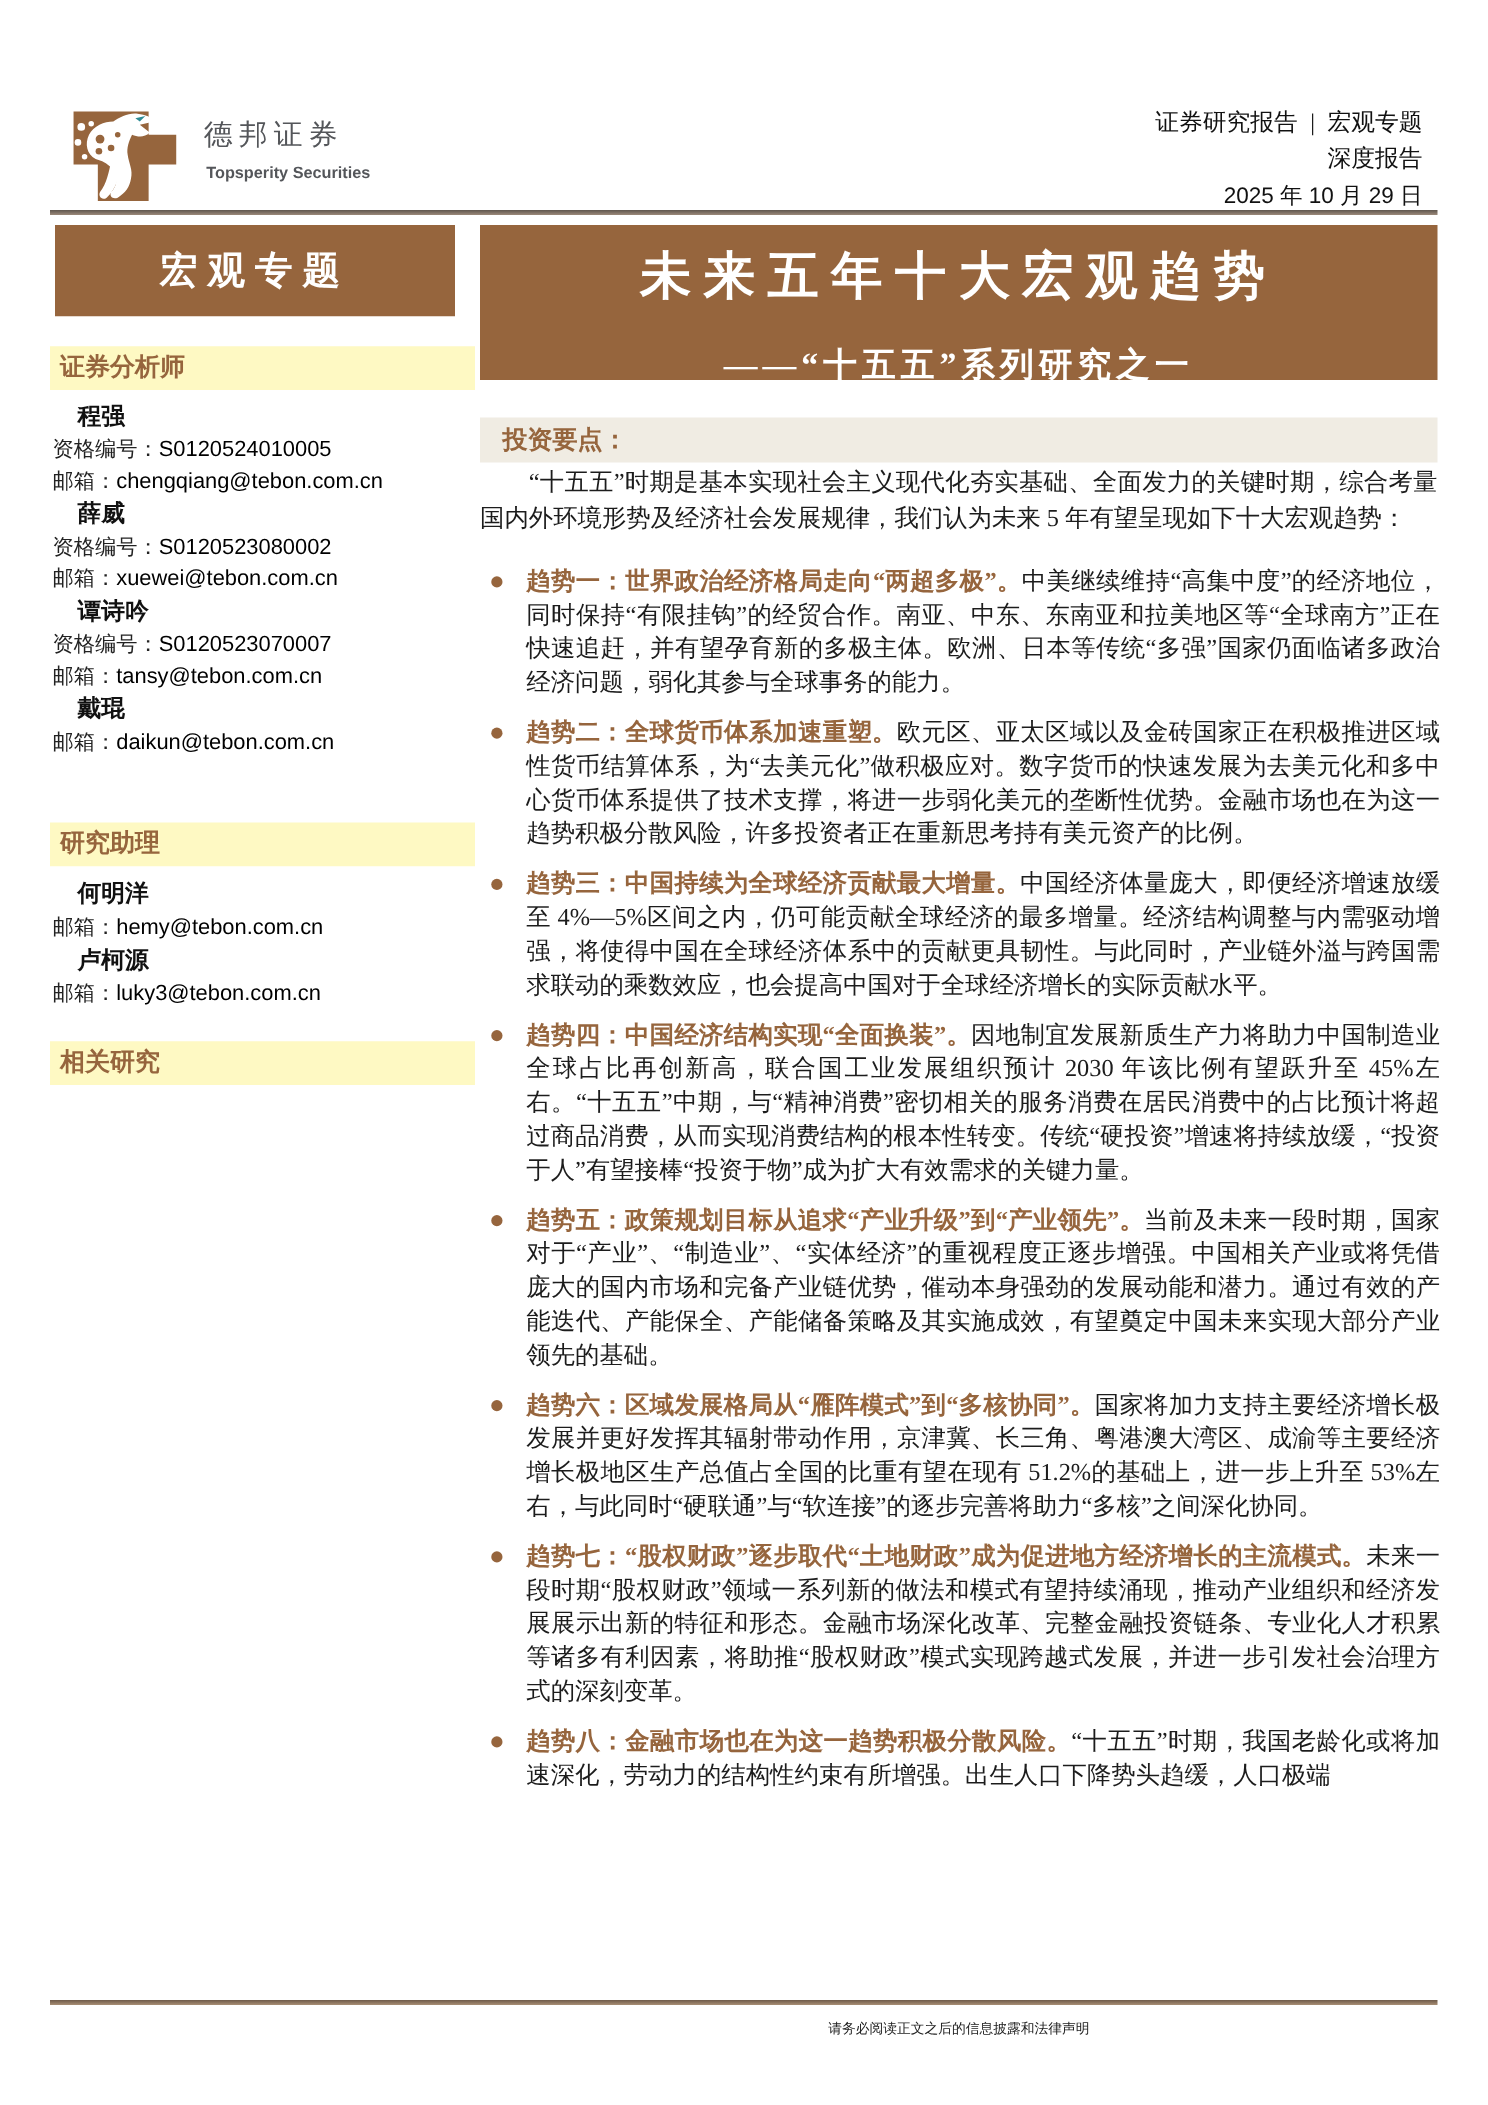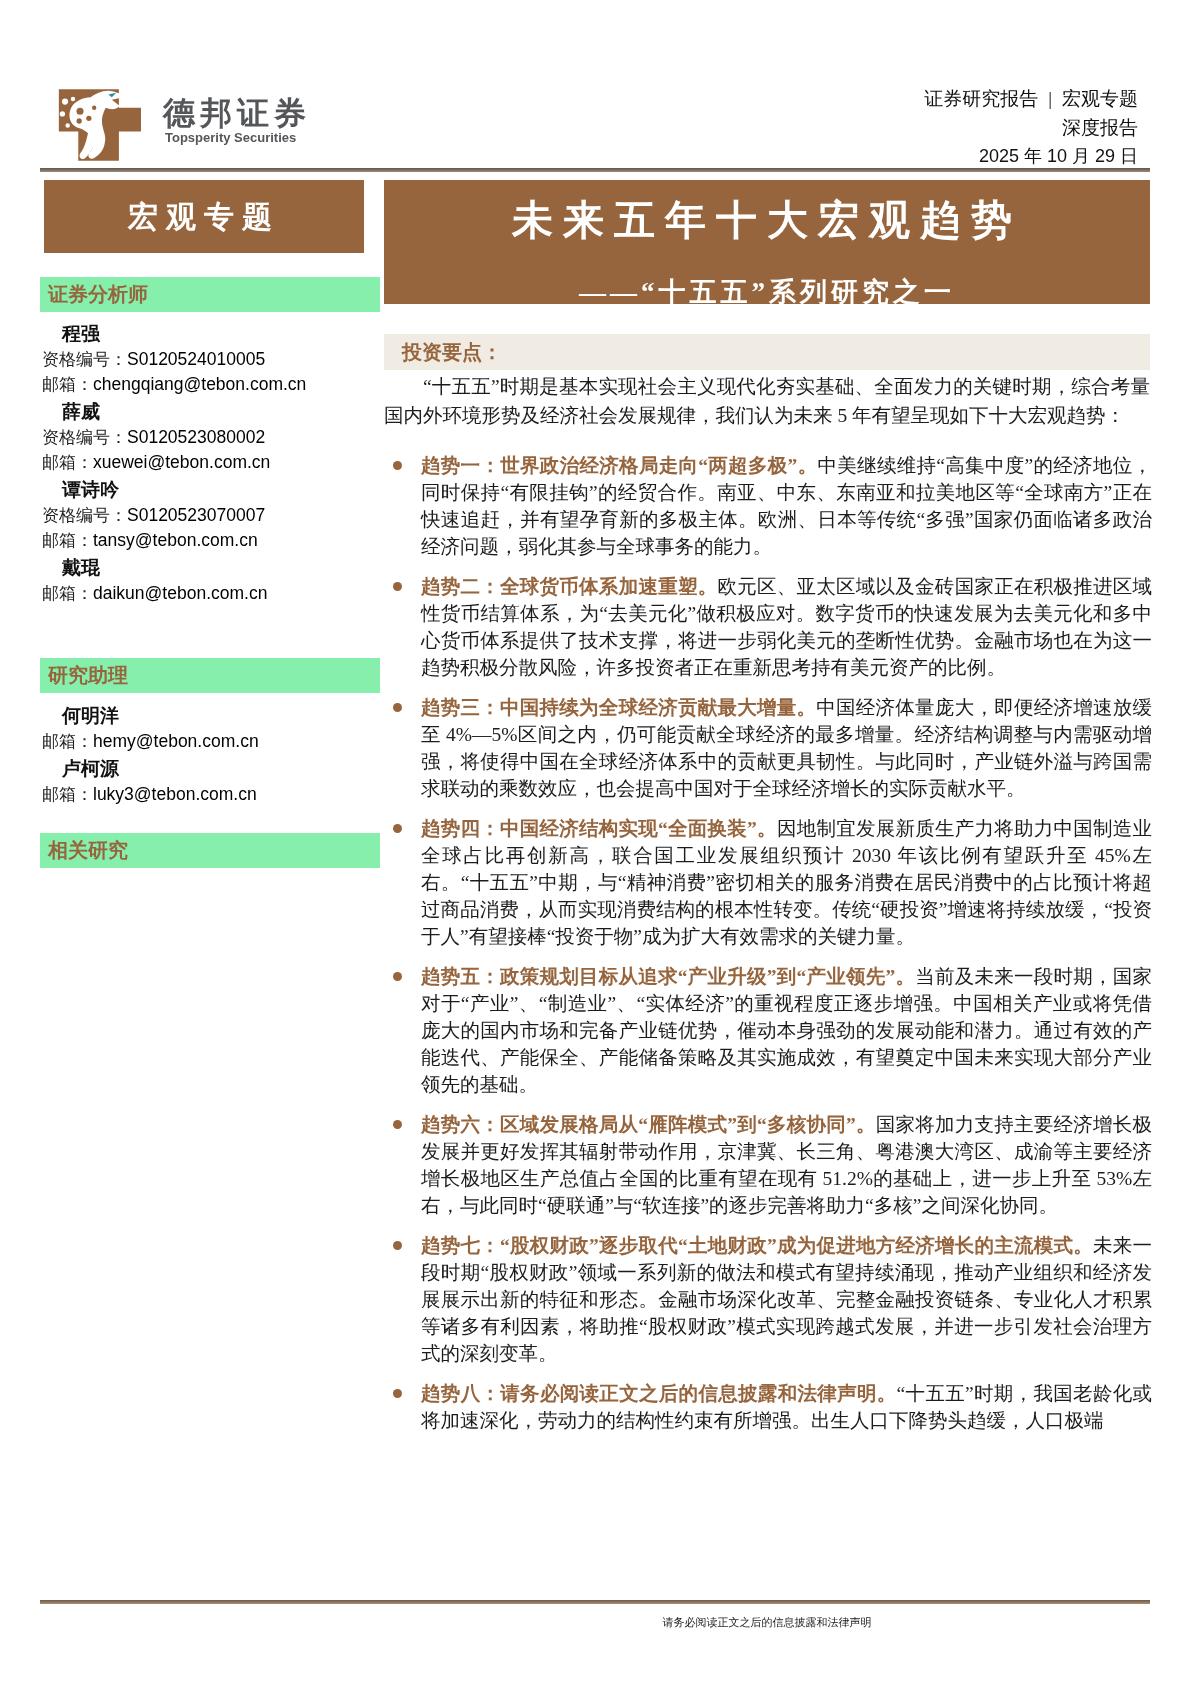--- a/index.html
+++ b/index.html
@@ -1,36 +1,36 @@
 <!DOCTYPE html>
 <html><head>
 <meta charset="utf-8">
 <style>
   html,body{margin:0;padding:0;background:#ffffff;}
   .page{position:relative;width:1190px;height:1684px;background:#ffffff;overflow:hidden;
         font-family:"Liberation Serif", serif;color:#1c1c1c;}
 
   
   .logo{position:absolute;left:50px;top:72px;width:106px;height:98px;}
-  .brand-cn{position:absolute;left:163px;top:92px;font-size:32px;font-weight:bold;
+  .brand-cn{position:absolute;left:163px;top:92px;font-size:23px;font-weight:normal;
             color:#54565a;letter-spacing:5px;}
   .brand-en{position:absolute;left:165px;top:130px;font-size:13px;font-weight:600;
             color:#54565a;font-family:"Liberation Sans", sans-serif;}
   .masthead{position:absolute;right:52px;top:84px;text-align:right;font-size:19px;
             line-height:29px;color:#111;}
   .masthead .vbar{display:inline-block;margin:0 10px;color:#111;}
   .masthead .date{font-family:"Liberation Sans", sans-serif;font-size:18px;}
   .top-rule{position:absolute;left:40px;top:168px;width:1110px;height:4px;
             background:linear-gradient(#5f564e,#9c8a7a);}
 
   
   .cat-box{position:absolute;left:44px;top:180px;width:320px;height:73px;background:#96653d;
            color:#fff;font-size:30px;font-weight:bold;text-align:center;line-height:73px;
            letter-spacing:8px;}
-  .side-bar-head{position:absolute;left:40px;width:340px;height:35px;background:#86efac;
+  .side-bar-head{position:absolute;left:40px;width:340px;height:35px;background:#fef9c3;
                  color:#96653d;font-size:20px;font-weight:bold;line-height:35px;
                  padding-left:8px;box-sizing:border-box;}
   .bar-analysts{top:277px;} .bar-assist{top:658px;} .bar-related{top:833px;}
   .people{position:absolute;left:42px;width:336px;}
   .people-analysts{top:321px;} .people-assist{top:703px;}
   .p-name{font-size:19px;font-weight:bold;line-height:26px;color:#111;margin-left:20px;}
   .p-line{font-size:17px;line-height:25px;color:#222;}
   .p-line .val{font-family:"Liberation Sans", sans-serif;font-size:17.5px;color:#000;}
   .person{margin-bottom:2px;}
 
@@ -165,20 +165,20 @@
     <div class="trend">
       <span class="bullet"></span>
       <span class="lead">趋势六：区域发展格局从“雁阵模式”到“多核协同”。</span><span>国家将加力支持主要经济增长极发展并更好发挥其辐射带动作用，京津冀、长三角、粤港澳大湾区、成渝等主要经济增长极地区生产总值占全国的比重有望在现有 51.2%的基础上，进一步上升至 53%左右，与此同时“硬联通”与“软连接”的逐步完善将助力“多核”之间深化协同。</span>
     </div>
     <div class="trend">
       <span class="bullet"></span>
       <span class="lead">趋势七：“股权财政”逐步取代“土地财政”成为促进地方经济增长的主流模式。</span><span>未来一段时期“股权财政”领域一系列新的做法和模式有望持续涌现，推动产业组织和经济发展展示出新的特征和形态。金融市场深化改革、完整金融投资链条、专业化人才积累等诸多有利因素，将助推“股权财政”模式实现跨越式发展，并进一步引发社会治理方式的深刻变革。</span>
     </div>
     <div class="trend">
       <span class="bullet"></span>
-      <span class="lead">趋势八：请务必阅读正文之后的信息披露和法律声明。</span><span>“十五五”时期，我国老龄化或将加速深化，劳动力的结构性约束有所增强。出生人口下降势头趋缓，人口极端</span>
+      <span class="lead">趋势八：金融市场也在为这一趋势积极分散风险。</span><span>“十五五”时期，我国老龄化或将加速深化，劳动力的结构性约束有所增强。出生人口下降势头趋缓，人口极端</span>
     </div>
   </div>
 
   <div class="footer-rule"></div>
   <div class="footer-text">请务必阅读正文之后的信息披露和法律声明</div>
 
 </div>
 
 </body></html>

